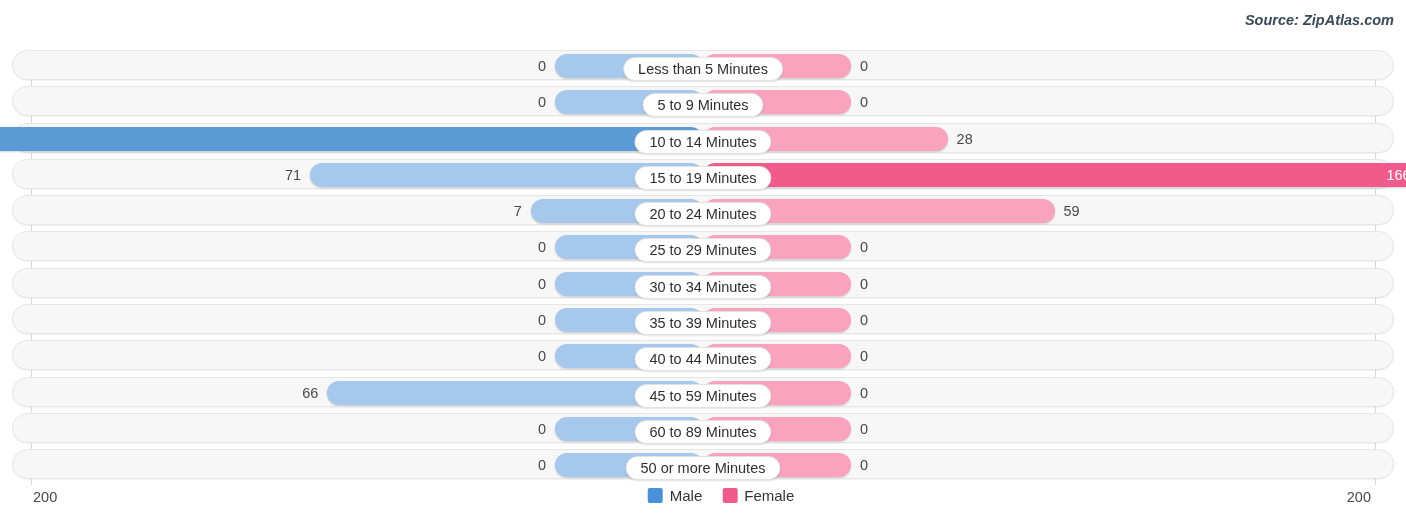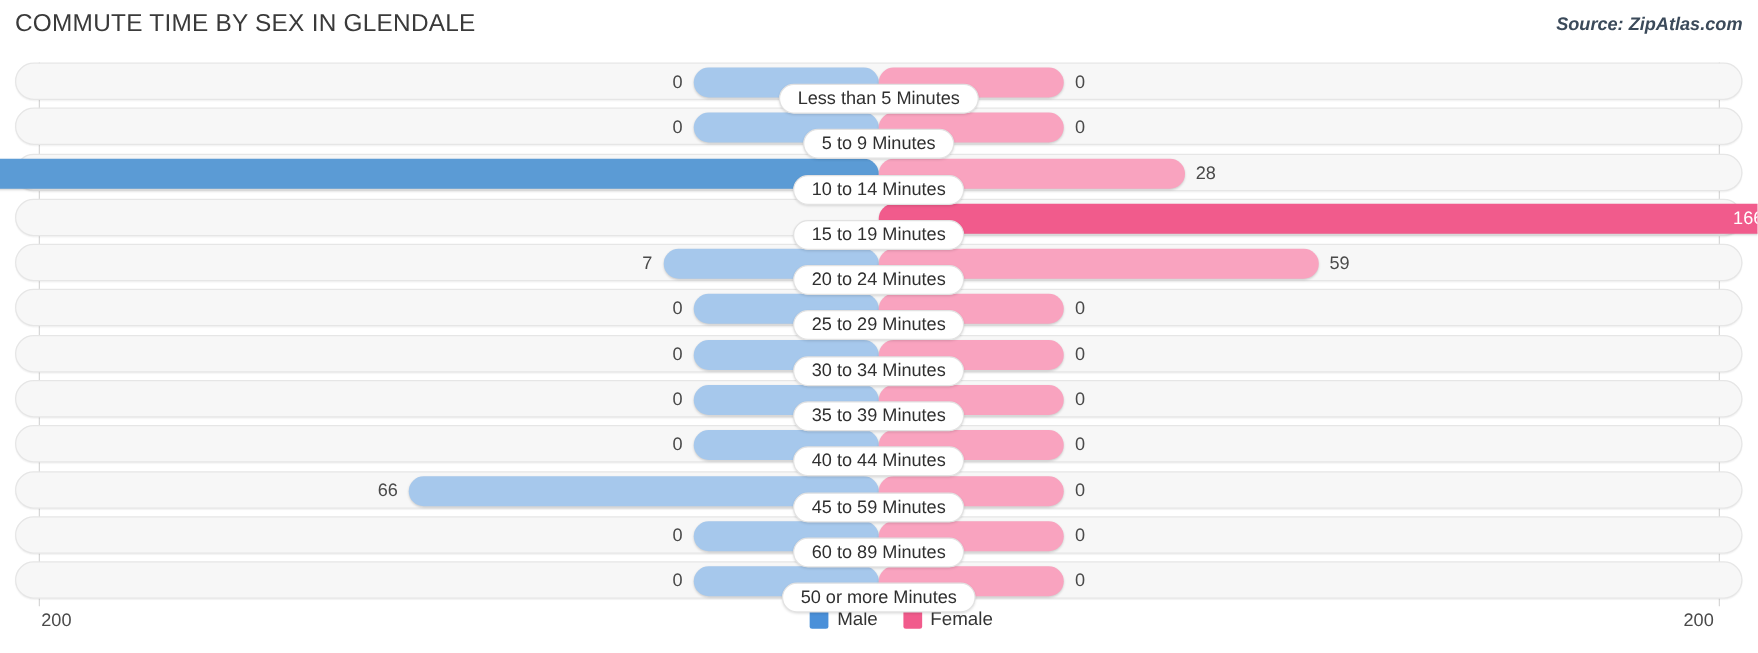--- a/index.html
+++ b/index.html
@@ -66,21 +66,21 @@
   .bar.female.strong { background: #f15b8c; }
 
   .val-in {
     font-size: 14.5px; color: #ffffff; padding: 0 13px; white-space: nowrap;
   }
   .val-out {
     font-size: 14.5px; color: #4a4a4a; padding: 0 9px; white-space: nowrap;
   }
 
   .cat-pill {
-    position: absolute; left: 50%; top: 16px;
+    position: absolute; left: 50%; top: 6px;
     transform: translateX(-50%);
     height: 24px; line-height: 23px;
     padding: 0 14px;
     background: #ffffff;
     border: 1px solid #e2e2e2;
     border-radius: 12px;
     font-size: 14.5px; color: #2f2f2f;
     white-space: nowrap;
     box-shadow: 0 1px 2px rgba(0,0,0,.12);
     z-index: 5;
@@ -103,21 +103,20 @@
   .legend-swatch { width: 15px; height: 15px; border-radius: 2px; }
   .legend-swatch.male   { background: #4a90d9; }
   .legend-swatch.female { background: #f15b8c; }
   .legend-text { font-size: 15px; color: #333; }
 </style>
 </head>
 <body>
 
 <div id="page">
 
-  <div class="chart-title">COMMUTE TIME BY SEX IN GLENDALE</div>
   <div class="source-note">Source: ZipAtlas.com</div>
 
   <div class="plot">
     <div class="axis-line left"></div>
     <div class="axis-line right"></div>
     <div id="rows-container">
         <div class="row">
           <div class="bar-wrap male">
             <div class="bar male" style="width: 148px;"></div>
             <span class="val-out">0</span>
@@ -143,20 +142,24 @@
           <div class="bar-wrap male">
             <div class="bar male strong" style="width: 786.25px;"></div>
           </div>
           <div class="bar-wrap female">
             <div class="bar female" style="width: 244.6px;"></div>
             <span class="val-out">28</span>
           </div>
           <div class="cat-pill">10 to 14 Minutes</div>
         </div>
         <div class="row">
+          <div class="bar-wrap male">
+            <div class="bar male" style="width: 392.95px;"></div>
+            <span class="val-out">71</span>
+          </div>
           <div class="bar-wrap female">
             <div class="bar female strong" style="width: 720.7px;">
               <span class="val-in">166</span>
             </div>
           </div>
           <div class="cat-pill">15 to 19 Minutes</div>
         </div>
         <div class="row">
           <div class="bar-wrap male">
             <div class="bar male" style="width: 172.15px;"></div>

